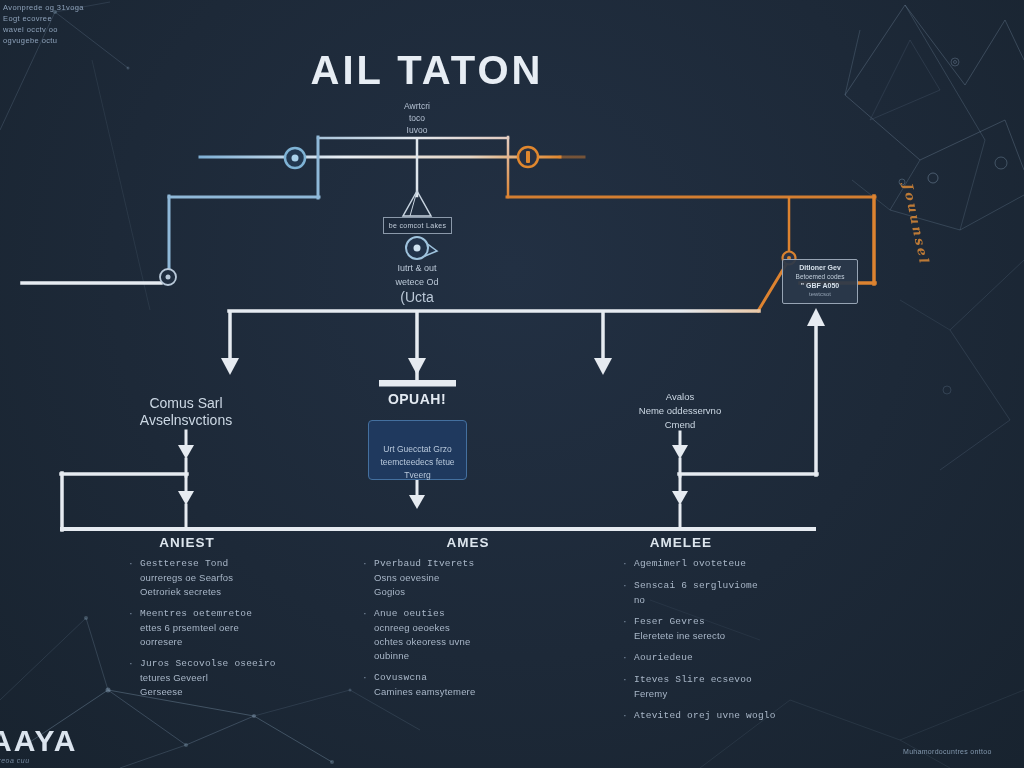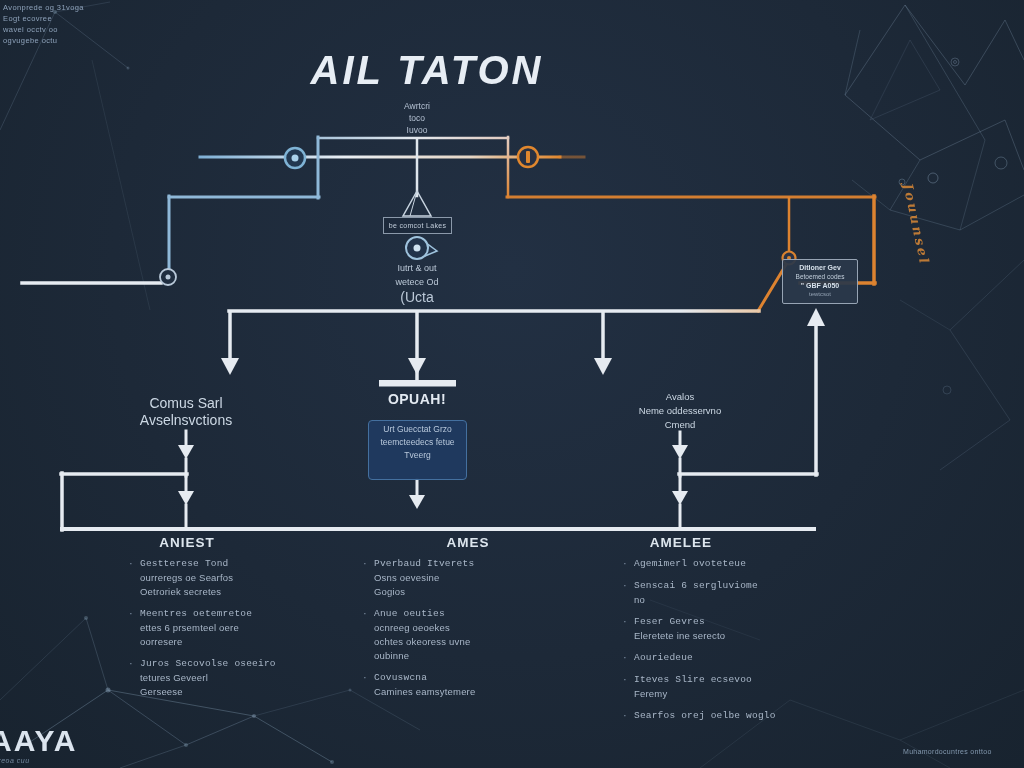--- a/index.html
+++ b/index.html
@@ -5,32 +5,32 @@
   html,body{margin:0;padding:0;background:#10161f;}
   #stage{
     position:relative;width:1024px;height:768px;overflow:hidden;
     background:radial-gradient(ellipse at 50% 35%, #223043 0%, #1d2938 55%, #18232f 100%);
     font-family:"Liberation Sans",sans-serif;
   }
   #stage *{box-sizing:border-box;}
   svg.layer{position:absolute;left:0;top:0;}
   .txt{position:absolute;color:#c2cfdd;white-space:nowrap;}
   .ctr{transform:translateX(-50%);text-align:center;}
-  .title{font-size:40px;font-weight:bold;letter-spacing:3px;color:#e7edf4;font-style:italic;}
+  .title{font-size:40px;font-weight:bold;letter-spacing:3px;color:#e7edf4;}
   .sub-line{font-size:8.5px;line-height:12px;color:#b4c1d2;}
   .tl-note{font-size:7.5px;line-height:10.5px;color:#8ea2ba;letter-spacing:.4px;}
   .hub-line{font-size:9px;line-height:13.5px;color:#bcc9d8;}
   .hub-line.big{font-size:14px;}
   .branch-line{font-size:14px;line-height:15px;color:#ccd8e4;}
   .branch-line.sm{font-size:9.5px;line-height:13.5px;}
   .station{font-size:14px;font-weight:bold;letter-spacing:.5px;color:#e2e9f1;}
   .process-box{
     position:absolute;left:368px;top:420px;width:99px;height:60px;
     background:rgba(32,58,96,.95);border:1.5px solid #44709f;border-radius:4px;
-    padding-top:2px;text-align:center;
+    padding-top:22px;text-align:center;
   }
   .process-line{font-size:8.5px;line-height:13px;color:#b9c9dc;}
   .mini-box{
     position:absolute;left:383px;top:217px;width:69px;height:17px;
     border:1px solid #8b99aa;background:rgba(28,40,56,.55);
     text-align:center;font-size:7px;line-height:15px;color:#c3cedb;letter-spacing:.3px;
   }
   .orange-box{
     position:absolute;left:782px;top:259px;width:76px;height:45px;
     border:1px solid #97a4b4;background:rgba(42,56,74,.93);border-radius:2px;
@@ -306,21 +306,21 @@
         <div class="bline">Eleretete ine serecto</div>
       </div>
       <div class="bullet-item">
         <div class="bline first">Aouriedeue</div>
       </div>
       <div class="bullet-item">
         <div class="bline first">Iteves Slire ecsevoo</div>
         <div class="bline">Feremy</div>
       </div>
       <div class="bullet-item">
-        <div class="bline first">Searfos orej oelbe woglo</div>
+        <div class="bline first">Atevited orej uvne woglo</div>
       </div>
     </div>
 
   <div class="txt brand" style="left:-10px;top:724px;">AAYA</div>
   <div class="txt brand-sub" style="left:-6px;top:757px;">areoa cuu</div>
   <div class="txt br-note" style="left:903px;top:748px;">Muhamordocuntres onttoo</div>
 
 </div>
 
 </body></html>

